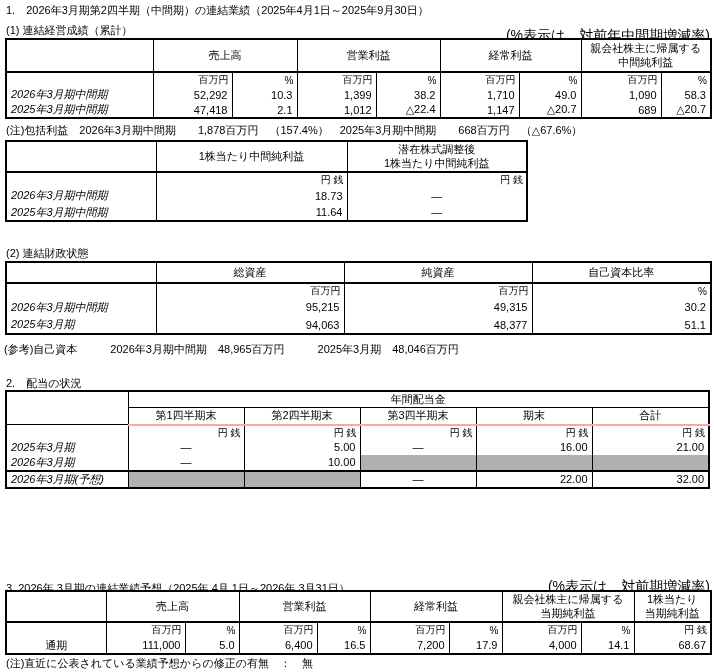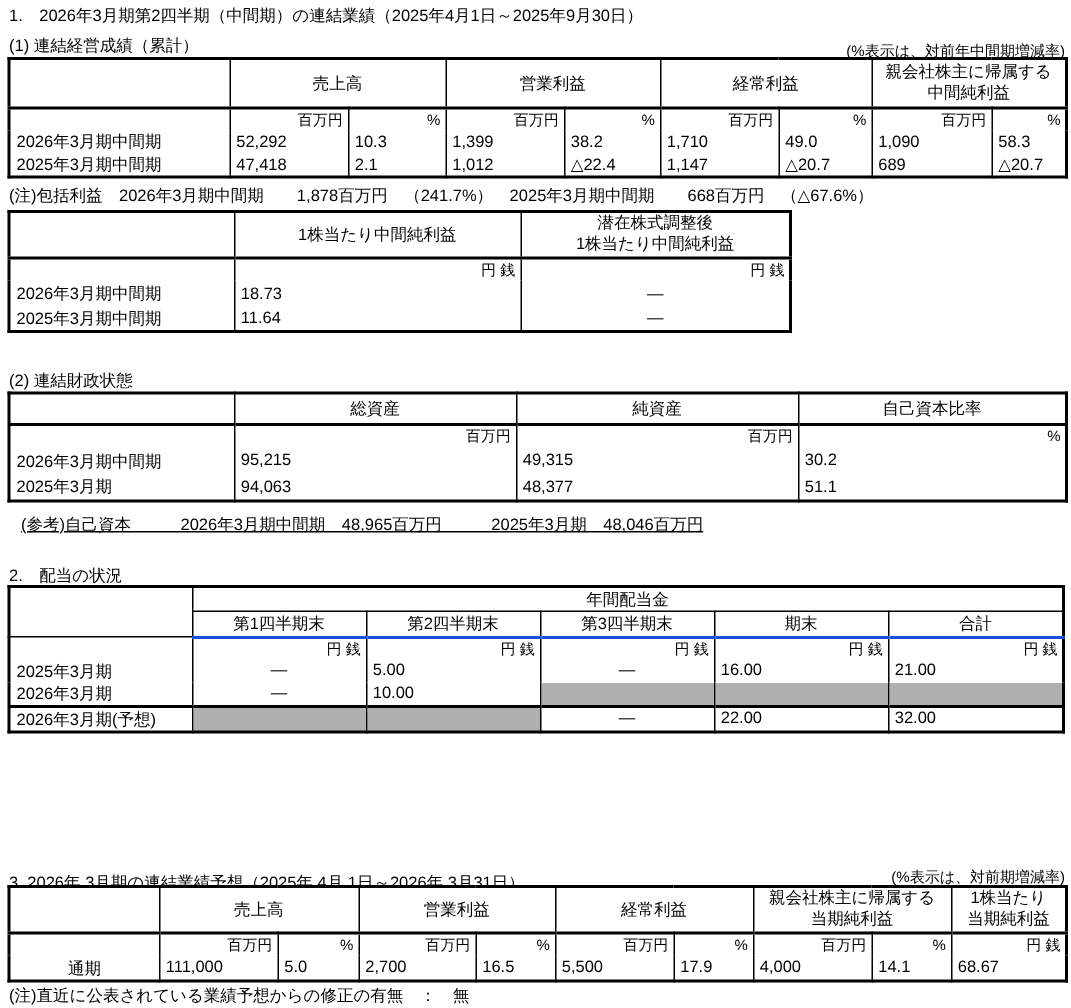--- a/index.html
+++ b/index.html
@@ -3,46 +3,46 @@
 <meta charset="utf-8">
 <style>
   html,body { margin:0; padding:0; background:#fff; }
   * { box-sizing:border-box; }
   .page {
     position:relative; width:714px; height:672px; background:#fff;
     font-family:"Liberation Sans","DejaVu Sans",sans-serif;
     font-size:11px; color:#000; overflow:hidden;
   }
   .abs { position:absolute; white-space:nowrap; }
-  .right-note { right:4px; text-align:right; font-size:10px; }
+  .right-note { right:4px; text-align:right; font-size:14px; }
 
   table.doc { border-collapse:collapse; table-layout:fixed; border:2px solid #000; background:#fff; }
   table.doc th, table.doc td {
     border-left:1px solid #000; border-right:1px solid #000;
     padding:0 4px; font-weight:normal; overflow:hidden;
   }
   table.doc thead th {
     border-top:1px solid #000; border-bottom:2px solid #000;
     text-align:center; vertical-align:middle; white-space:nowrap;
   }
   table.doc tbody td { border-top:0; border-bottom:0; height:15px; }
   tr.unit td { text-align:right; font-size:10px; height:14px; padding:0 3px; }
-  td.lbl { text-align:left; white-space:nowrap; }
-  td.num { white-space:nowrap; }
+  td.lbl { text-align:left; white-space:nowrap;font-style:italic; }
+  td.num { text-align:right; white-space:nowrap; }
   td.ctr { text-align:center; }
   .wrap { white-space:pre-line !important; line-height:1.25; }
 
   #t1 thead th { height:33px; }
   #t2 thead th { height:31px; }
   #t3 thead th { height:21px; }
   #t5 thead th { height:31px; }
 
   
   #t4 thead tr.span-row th { height:15px; border-bottom:1px solid #000; }
-  #t4 thead tr.sub-row th { height:17px; border-bottom:2px solid #1d4ed8; }
+  #t4 thead tr.sub-row th { height:17px; border-bottom:2px solid #fca5a5; }
   #t4 thead th.corner { border-bottom:2px solid #000; }
   #t4 tbody td { height:15px; }
   #t4 tr.forecast-row td { border-top:2px solid #000; }
 
   td.gray { background:var(--gray-cell,#b0b0b0); }
 </style>
 </head>
 <body>
 
 <div class="page">
@@ -103,21 +103,21 @@
         <td class="num">1,012</td>
         <td class="num">△22.4</td>
         <td class="num">1,147</td>
         <td class="num">△20.7</td>
         <td class="num">689</td>
         <td class="num">△20.7</td>
       </tr>
     </tbody>
   </table>
 
-  <div class="abs" style="top:123px; left:6px;">(注)包括利益　2026年3月期中間期　　1,878百万円　（241.7%）　2025年3月期中間期　　668百万円　（△67.6%）</div>
+  <div class="abs" style="top:123px; left:6px;">(注)包括利益　2026年3月期中間期　　1,878百万円　（157.4%）　2025年3月期中間期　　668百万円　（△67.6%）</div>
 
   <table class="doc abs" id="t2" style="top:140px; left:5px; width:521px;">
     <colgroup>
         <col style="width:150px">
         <col style="width:191px">
         <col style="width:180px">
       </colgroup>
     <thead>
       <tr>
         <th></th>
@@ -177,21 +177,21 @@
       </tr>
       <tr style="height:18px">
         <td class="lbl">2025年3月期</td>
         <td class="num">94,063</td>
         <td class="num">48,377</td>
         <td class="num">51.1</td>
       </tr>
     </tbody>
   </table>
 
-  <div class="abs" style="top:342px; left:14px;text-decoration:underline;">(参考)自己資本　　　2026年3月期中間期　48,965百万円　　　2025年3月期　48,046百万円</div>
+  <div class="abs" style="top:342px; left:4px;">(参考)自己資本　　　2026年3月期中間期　48,965百万円　　　2025年3月期　48,046百万円</div>
 
   <div class="abs" style="top:376px; left:6px;text-align:center;">2.　配当の状況</div>
 
   <table class="doc abs" id="t4" style="top:390px; left:5px; width:703px;">
     <colgroup>
       <col style="width:122px">
         <col style="width:116px">
         <col style="width:116px">
       <col style="width:116px">
         <col style="width:116px">
@@ -285,23 +285,23 @@
         <td>百万円</td>
         <td>%</td>
         <td>百万円</td>
         <td>%</td>
         <td>円 銭</td>
       </tr>
       <tr style="height:17px">
         <td class="ctr">通期</td>
         <td class="num">111,000</td>
         <td class="num">5.0</td>
-        <td class="num">2,700</td>
+        <td class="num">6,400</td>
         <td class="num">16.5</td>
-        <td class="num">5,500</td>
+        <td class="num">7,200</td>
         <td class="num">17.9</td>
         <td class="num">4,000</td>
         <td class="num">14.1</td>
         <td class="num">68.67</td>
       </tr>
     </tbody>
   </table>
 
   <div class="abs" style="top:656px; left:6px;">(注)直近に公表されている業績予想からの修正の有無　：　無</div>
 

